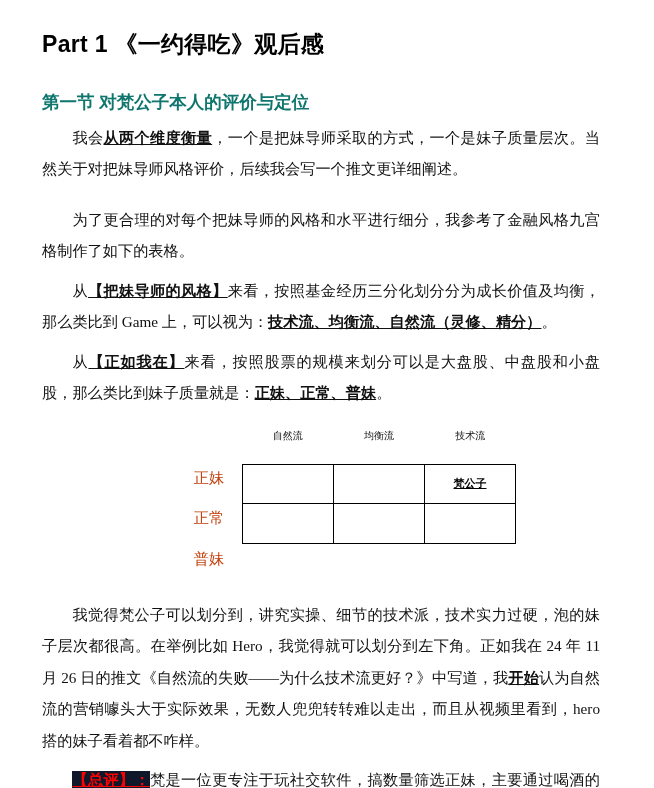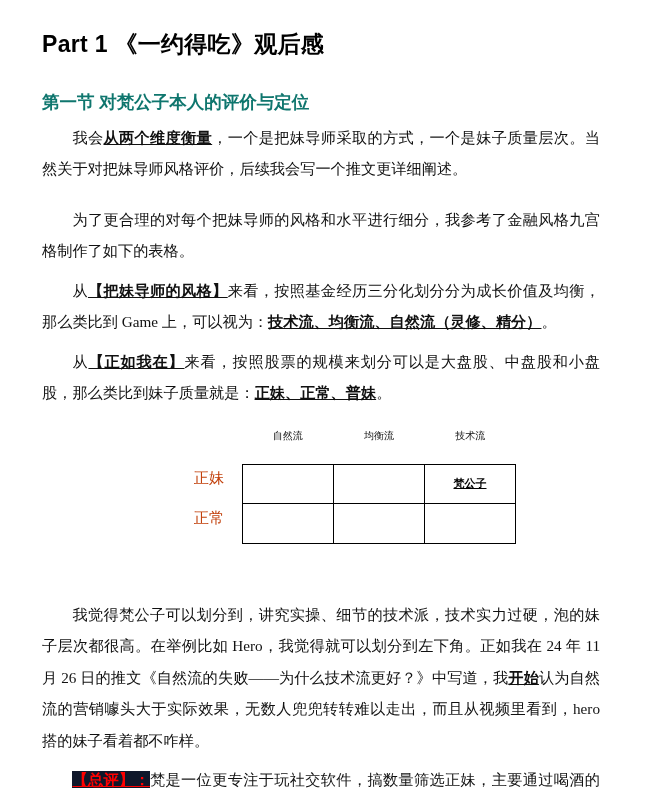--- a/index.html
+++ b/index.html
@@ -146,20 +146,21 @@
 
       <div class="col-headers">
         <div class="ch">自然流</div>
         <div class="ch">均衡流</div>
         <div class="ch">技术流</div>
       </div>
 
       <div class="row-labels">
         <div class="rl">正妹</div>
         <div class="rl">正常</div>
+        <div class="rl">普妹</div>
       </div>
 
       <table class="matrix">
         <tbody>
           <tr>
             <td></td>
             <td></td>
             <td class="filled-strong">梵公子</td>
           </tr>
           <tr>

